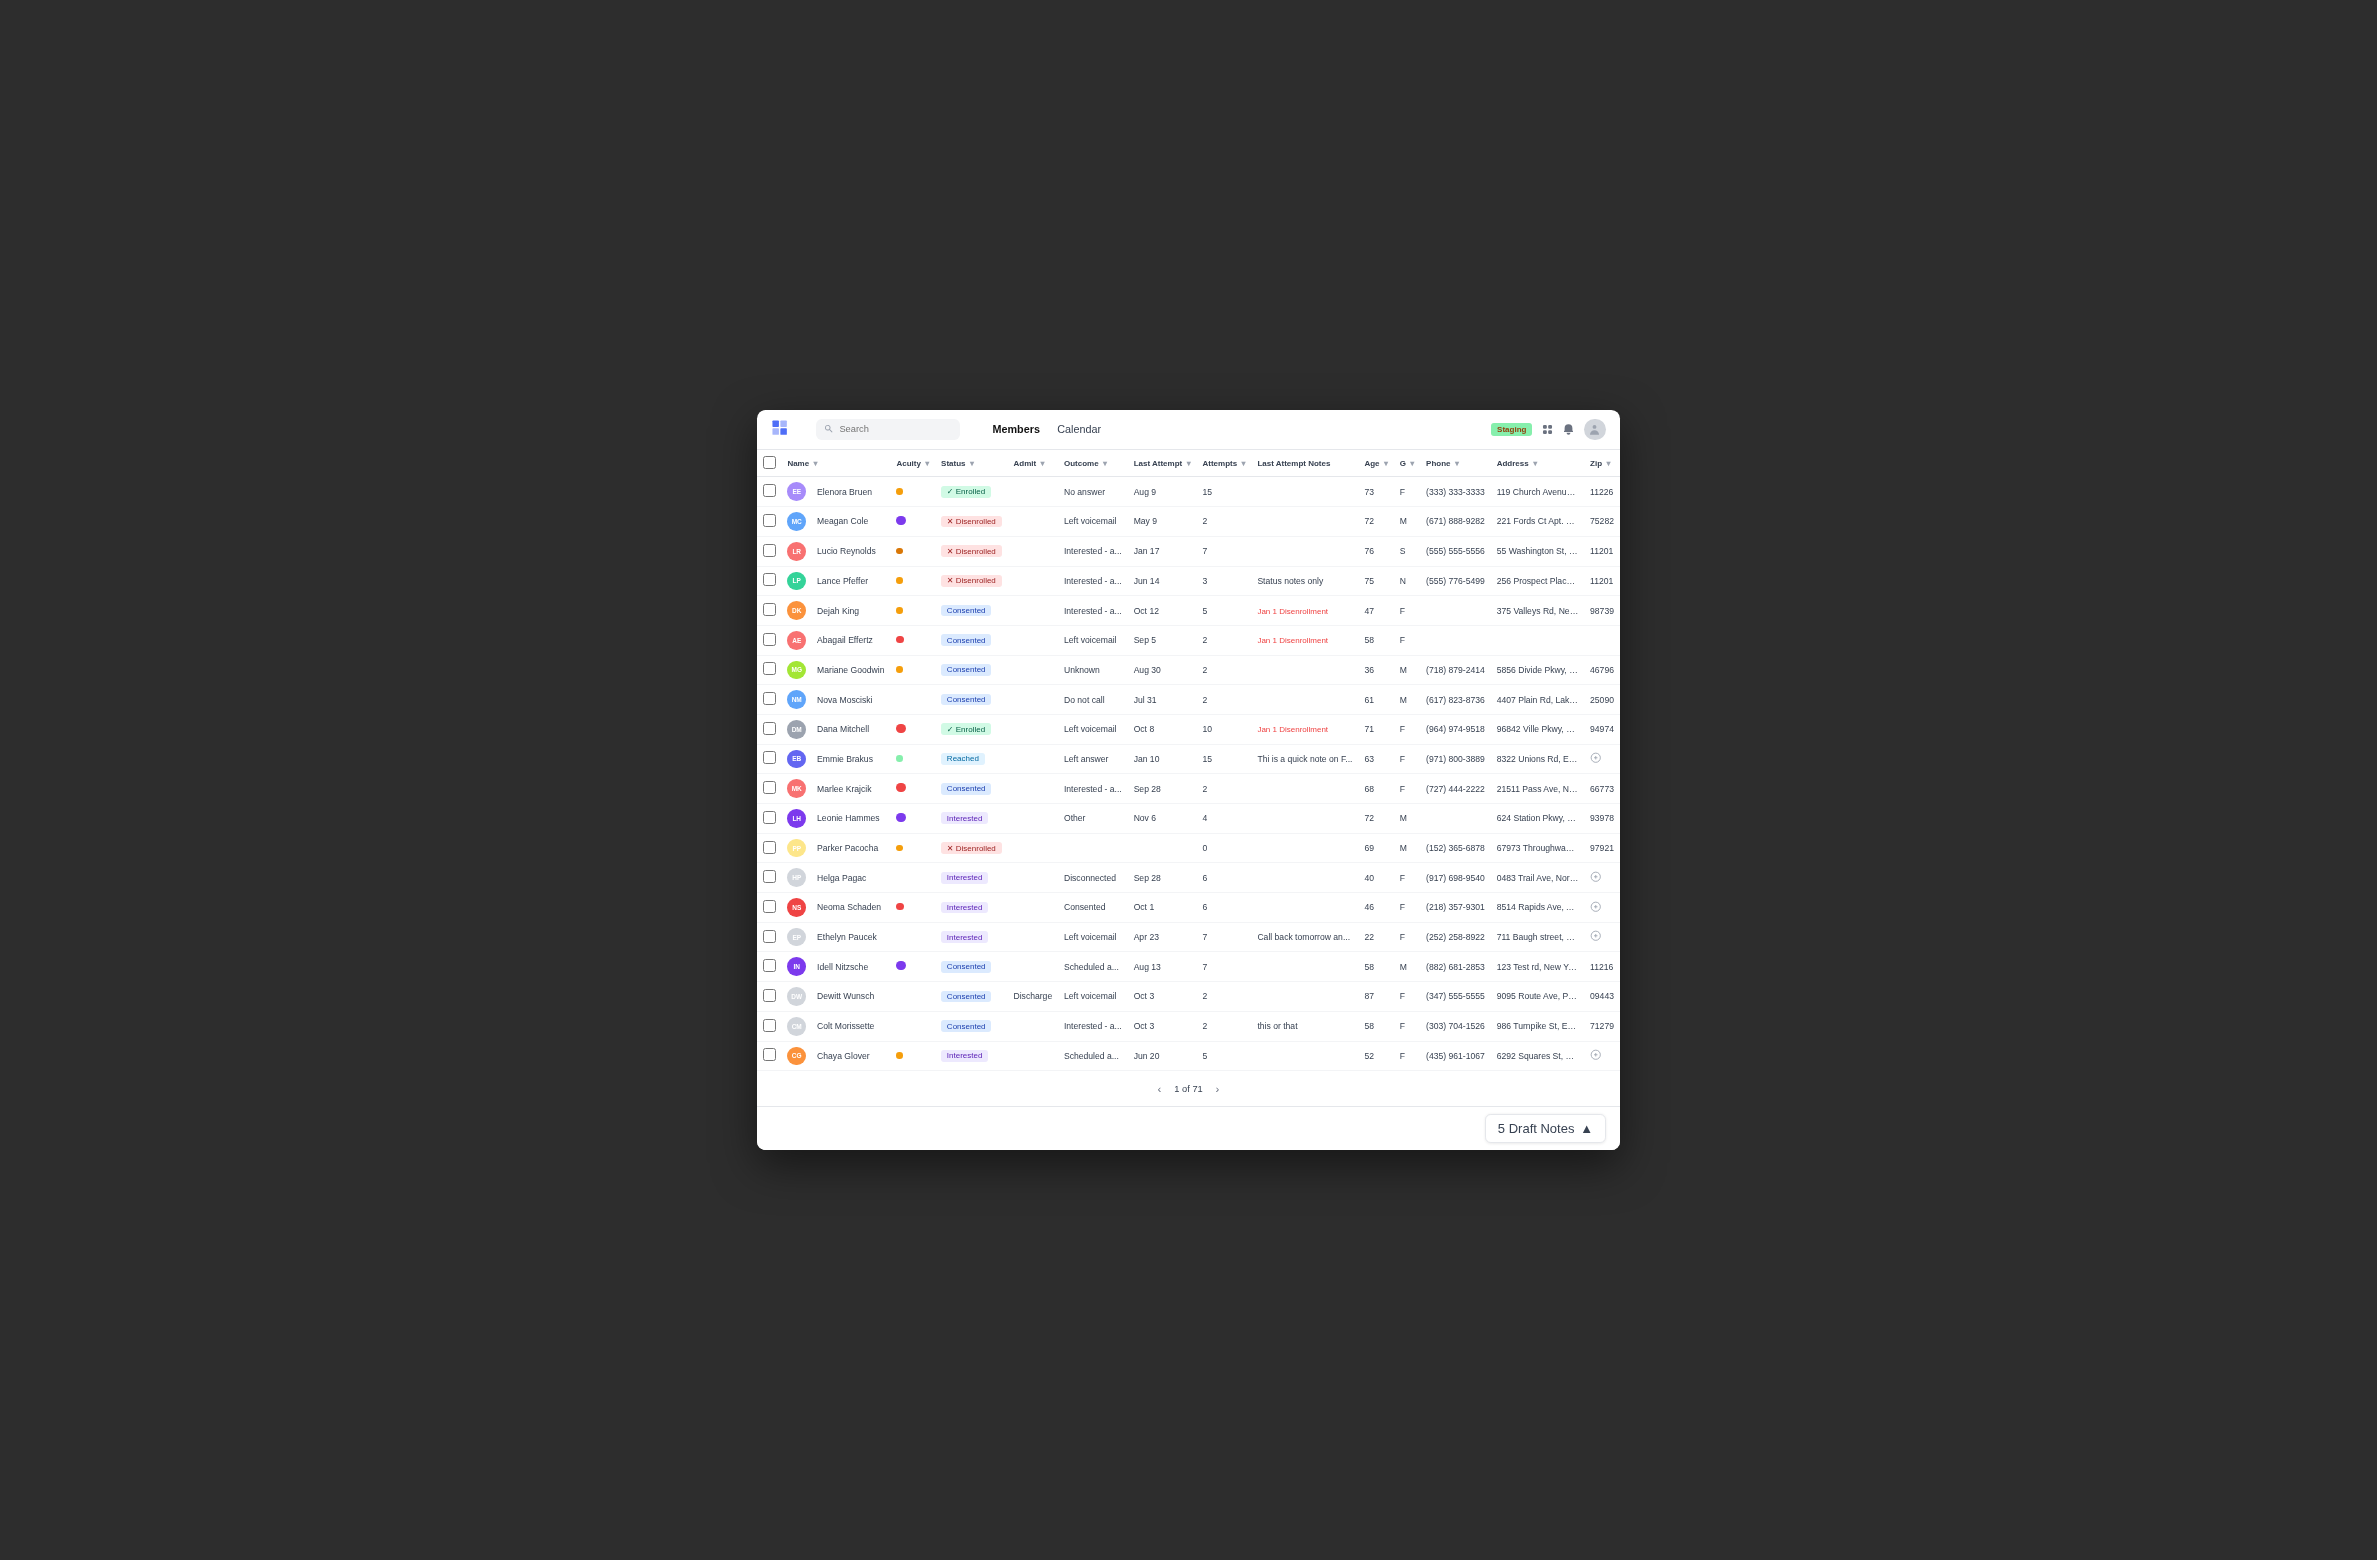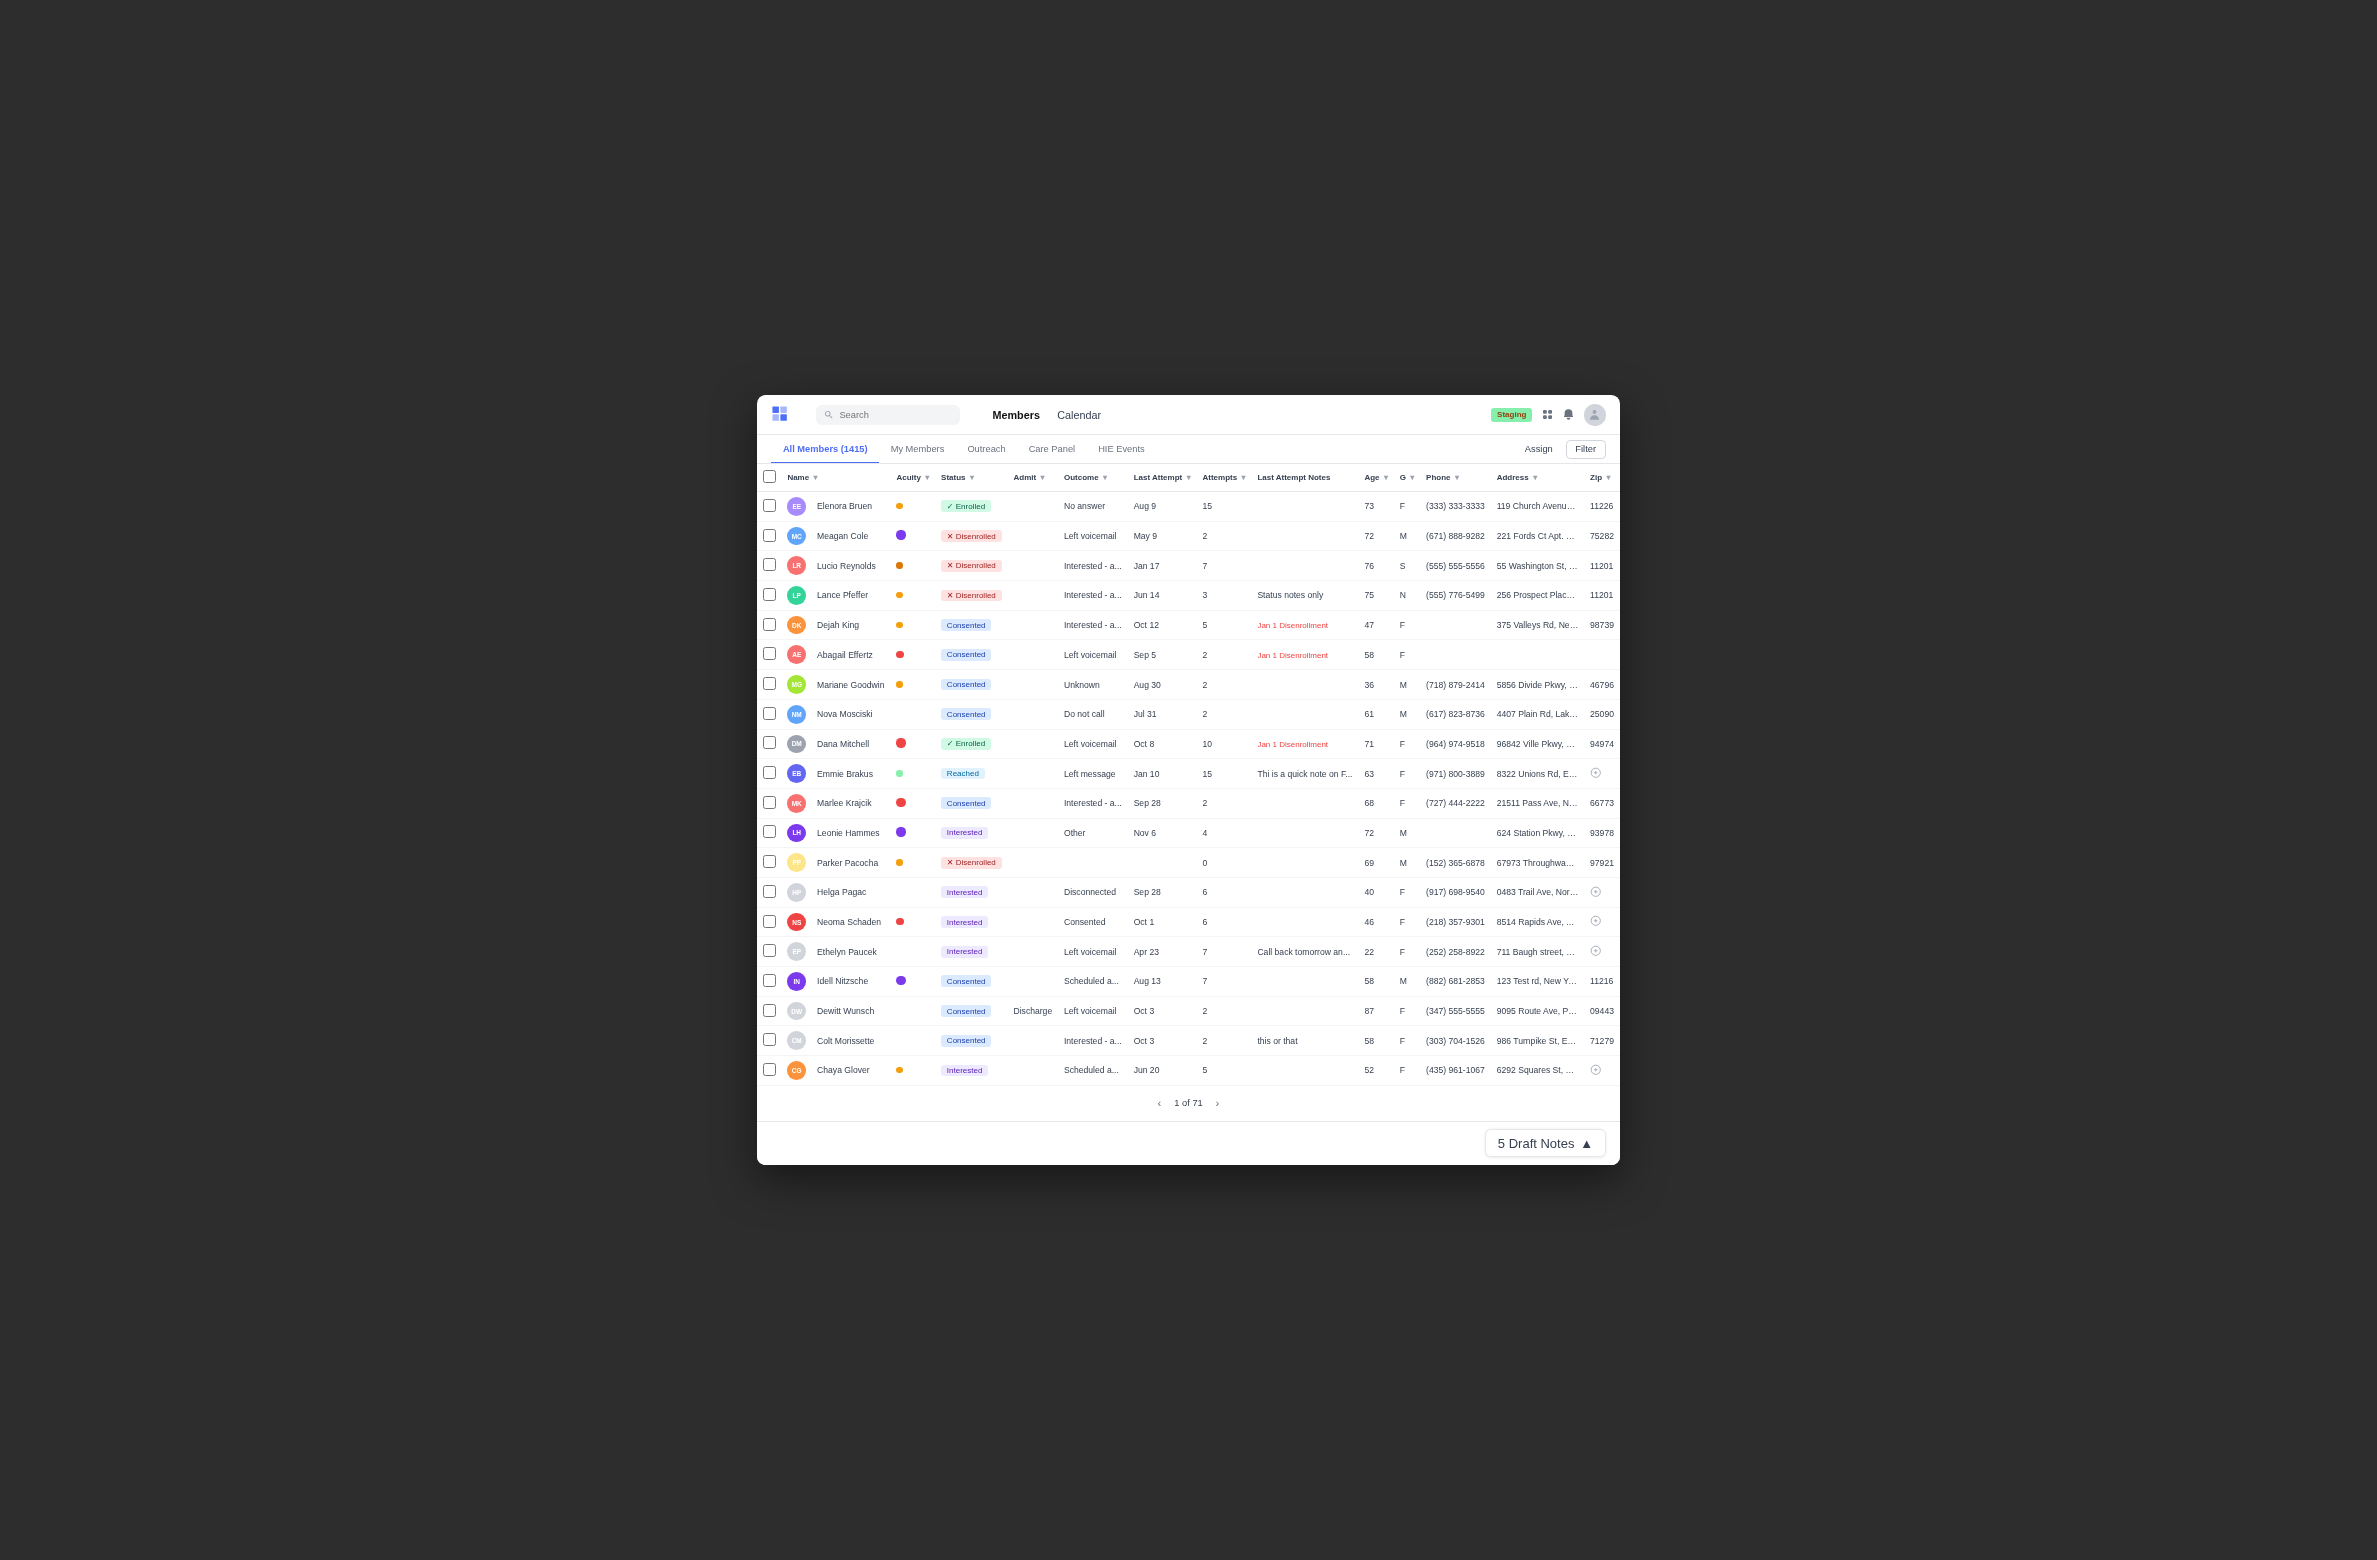--- a/index.html
+++ b/index.html
@@ -300,31 +300,20 @@
           </svg>
       </button>
       <div class="avatar-circle">
         <svg width="13" height="13" viewBox="0 0 20 20" fill="#9ca3af">
             <path fill-rule="evenodd" d="M10 9a3 3 0 100-6 3 3 0 000 6zm-7 9a7 7 0 1114 0H3z" clip-rule="evenodd"></path>
           </svg>
       </div>
     </div>
   </div>
 
-  <div class="sub-header">
-    <span class="sub-tab active">All Members (1415)</span>
-    <span class="sub-tab">My Members</span>
-    <span class="sub-tab">Outreach</span>
-    <span class="sub-tab">Care Panel</span>
-    <span class="sub-tab">HIE Events</span>
-    <div class="sub-header-right">
-      <button class="assign-btn">Assign</button>
-      <button class="filter-btn">Filter</button>
-    </div>
-  </div>
 
   <div class="table-container">
     <table>
       <thead>
         <tr>
           <th class="checkbox-col"><input type="checkbox" style=""></th>
           <th>Name <span class="sort-arrow">▾</span></th>
           <th>Acuity <span class="sort-arrow">▾</span></th>
           <th>Status <span class="sort-arrow">▾</span></th>
           <th>Admit <span class="sort-arrow">▾</span></th>
@@ -533,21 +522,21 @@
             <td><input type="checkbox" style=""></td>
             <td style="min-width: 101px;">
               <div class="name-cell">
                 <div class="member-avatar" style="background: rgb(99, 102, 241);">EB</div>
                 <span class="member-name">Emmie Brakus</span>
               </div>
             </td>
             <td><span class="acuity-dot" style="background: rgb(134, 239, 172); width: 6.5px; height: 6.5px;"></span></td>
             <td><span class="status-badge status-reached">Reached</span></td>
             <td></td>
-            <td>Left message</td>
+            <td>Left answer</td>
             <td>Jan 10</td>
             <td>15</td>
             <td style="max-width: 115px;">Thi is a quick note on F...</td>
             <td>63</td>
             <td>F</td>
             <td>(971) 800-3889</td>
             <td style="max-width: 93px; overflow: hidden; text-overflow: ellipsis;">8322 Unions Rd, Easth...</td>
             <td><button class="add-btn"><svg width="11.5" height="11.5" viewBox="0 0 20 20" fill="none" stroke="#9ca3af" stroke-width="1.5">
                   <circle cx="10" cy="10" r="8"></circle>
                   <path d="M10 7v6M7 10h6"></path>

